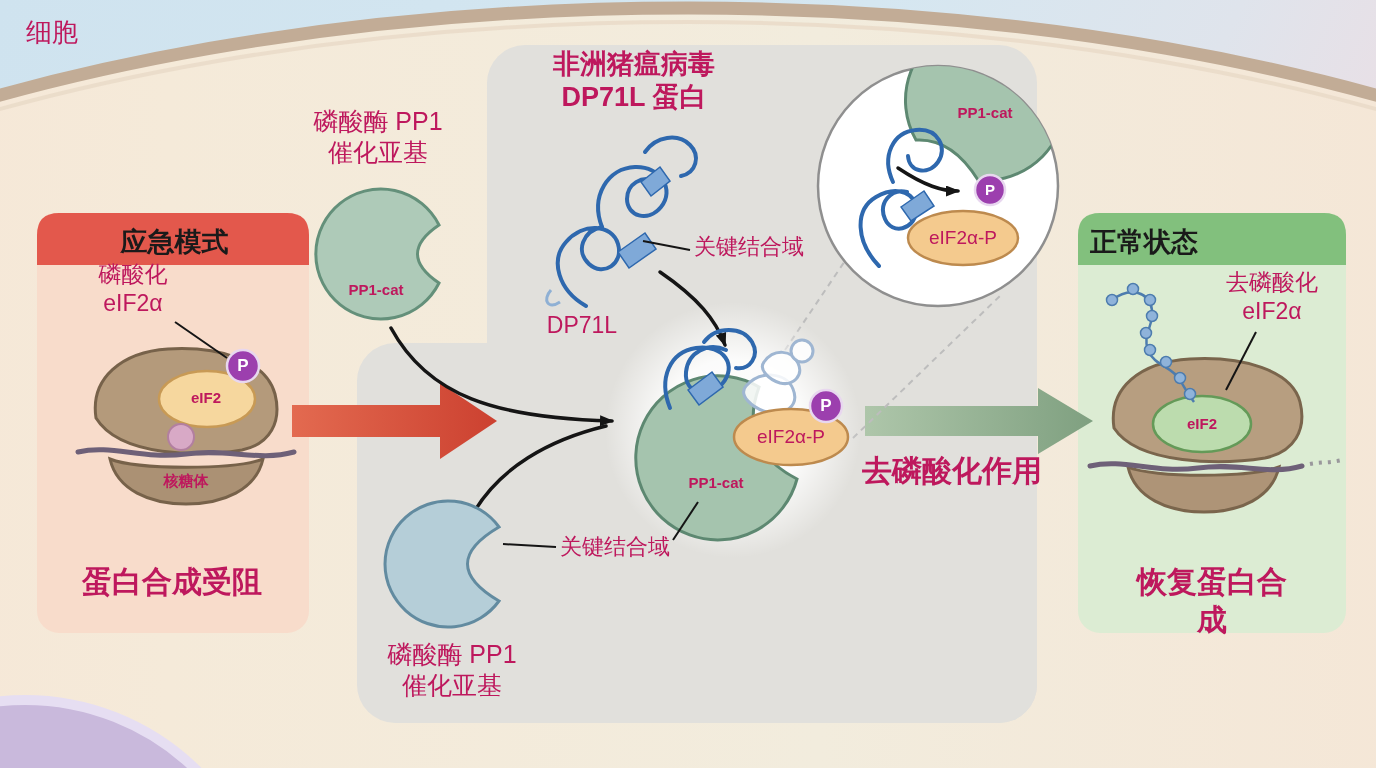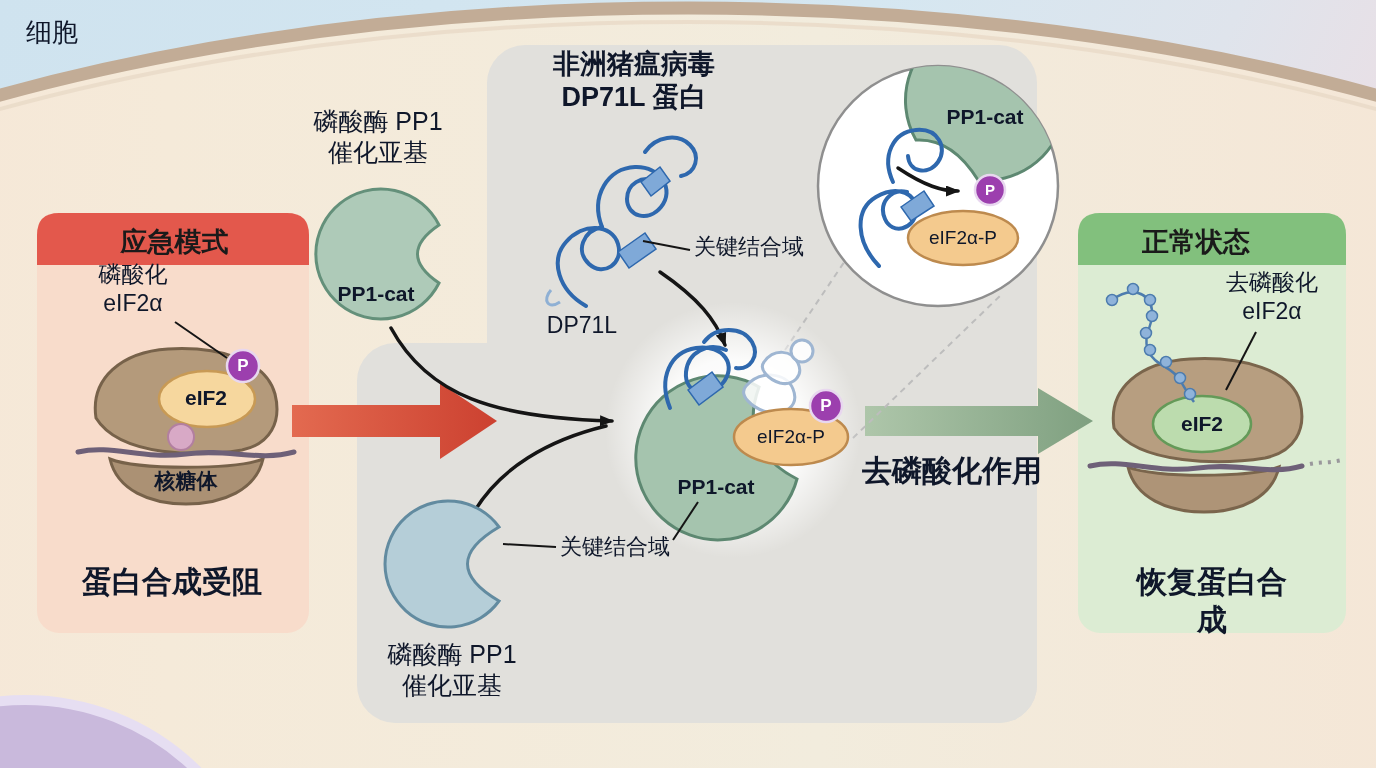--- a/index.html
+++ b/index.html
@@ -3,32 +3,32 @@
 <meta charset="utf-8">
 <style>
   html,body{margin:0;padding:0;background:#d3e5f0;}
   .stage{
     position:relative;width:1376px;height:768px;overflow:hidden;
     font-family:"Liberation Sans","DejaVu Sans",sans-serif;color:#1a1a1a;
   }
   .stage svg.layer{position:absolute;left:0;top:0;}
   .lbl{
     position:absolute;white-space:pre-line;text-align:center;
-    transform:translateX(-50%);line-height:1.25;color:#0f172a;
+    transform:translateX(-50%);line-height:1.25;color:#be185d;
   }
   .c{transform:translate(-50%,-50%);line-height:1.1;}
   .left{transform:none;text-align:left;}
   .hdr{position:absolute;text-align:center;font-size:27px;font-weight:700;}
   .t27b{font-size:27px;font-weight:700;line-height:1.22;}
   .t26{font-size:30px;font-weight:600;}
   .t25{font-size:25px;font-weight:500;}
   .t24{font-size:24px;font-weight:500;line-height:1.3;}
   .t23{font-size:23px;font-weight:500;}
   .t22{font-size:22px;font-weight:500;}
-  .mol{font-size:21px;font-weight:600;}
+  .mol{font-size:15px;font-weight:600;}
   .mol-s{font-size:19px;font-weight:400;}
   .badge{font-size:17px;font-weight:700;color:#ffffff;}
 </style>
 </head>
 <body>
 
 <div class="stage">
 
 <svg class="layer" width="1376" height="768" viewBox="0 0 1376 768">
   <defs>
@@ -207,19 +207,19 @@
 <div class="lbl mol" style="left:716px;top:474px;">PP1-cat</div>
 <div class="lbl c mol-s" style="left:791px;top:437px;">eIF2α-P</div>
 <div class="lbl c badge" style="left:826px;top:406px;">P</div>
 
 <div class="lbl mol" style="left:985px;top:104px;">PP1-cat</div>
 <div class="lbl c mol-s" style="left:963px;top:238px;">eIF2α-P</div>
 <div class="lbl c badge" style="left:990px;top:190px;font-size:15px;">P</div>
 
 <div class="lbl t26" style="left:952px;top:452px;">去磷酸化作用</div>
 
-<div class="hdr" style="left:1078px;top:224px;width:236px;">正常状态</div>
+<div class="hdr" style="left:1026px;top:224px;width:236px;">正常状态</div>
 <div class="lbl t23" style="left:1272px;top:268px;">去磷酸化
 eIF2α</div>
 <div class="lbl c mol" style="left:1202px;top:424px;">eIF2</div>
 <div class="lbl t26" style="left:1212px;top:563px;">恢复蛋白合成</div>
 
 </div>
 
 </body></html>

